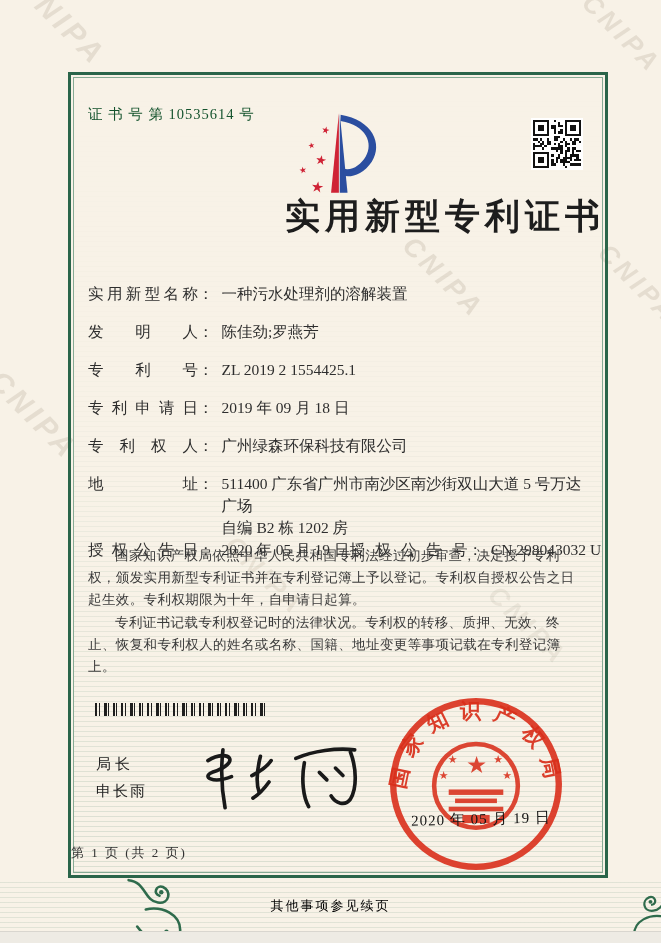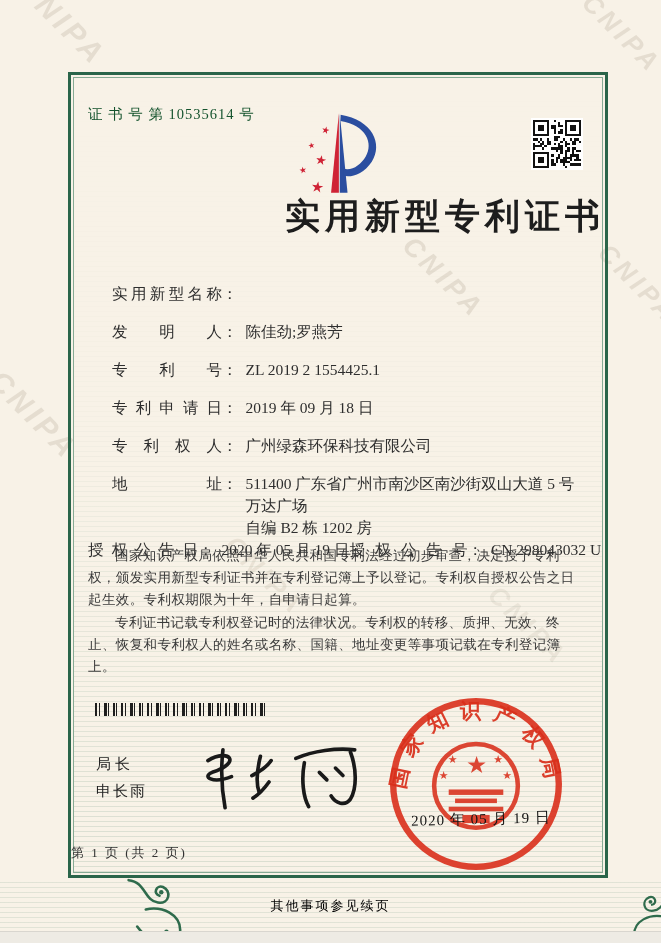--- a/index.html
+++ b/index.html
@@ -54,21 +54,21 @@
 
   .qr{position:absolute;right:22px;top:43px;width:48px;height:48px;background:#fff;padding:2px;}
 
   .title{
     position:absolute;left:0;right:0;top:118px;
     text-align:right;font-size:35px;font-weight:bold;
     letter-spacing:5px;color:#1d1d1d;
   }
 
   .fields{position:absolute;left:17px;right:18px;top:208px;font-size:15.5px;color:#2e2e2e;}
-  .field{display:flex;line-height:22px;margin-bottom:16px;margin-left:24px;}
+  .field{display:flex;line-height:22px;margin-bottom:16px;}
   .f-label{
     display:inline-block;width:110px;flex:0 0 110px;
     text-align:justify;text-align-last:justify;text-justify:inter-character;
   }
   .f-colon{flex:0 0 auto;}
   .f-value{margin-left:8px;flex:1;}
   .field.address{margin-bottom:0;}
 
   .grant{display:flex;line-height:22px;font-size:15.5px;}
   .grant .g-right{margin-left:auto;display:flex;}
@@ -275,20 +275,21 @@
           <rect x="2" y="16" width="3" height="3" fill="#111"></rect>
         </svg>
     </div>
 
     <div class="title">实用新型专利证书</div>
 
     <div class="fields">
       <div class="field">
         <span class="f-label">实用新型名称</span>
           <span class="f-colon">：</span>
+        <span class="f-value">一种污水处理剂的溶解装置</span>
       </div>
       <div class="field">
         <span class="f-label">发明人</span>
           <span class="f-colon">：</span>
         <span class="f-value">陈佳劲;罗燕芳</span>
       </div>
       <div class="field">
         <span class="f-label">专利号</span>
           <span class="f-colon">：</span>
         <span class="f-value">ZL 2019 2 1554425.1</span>

